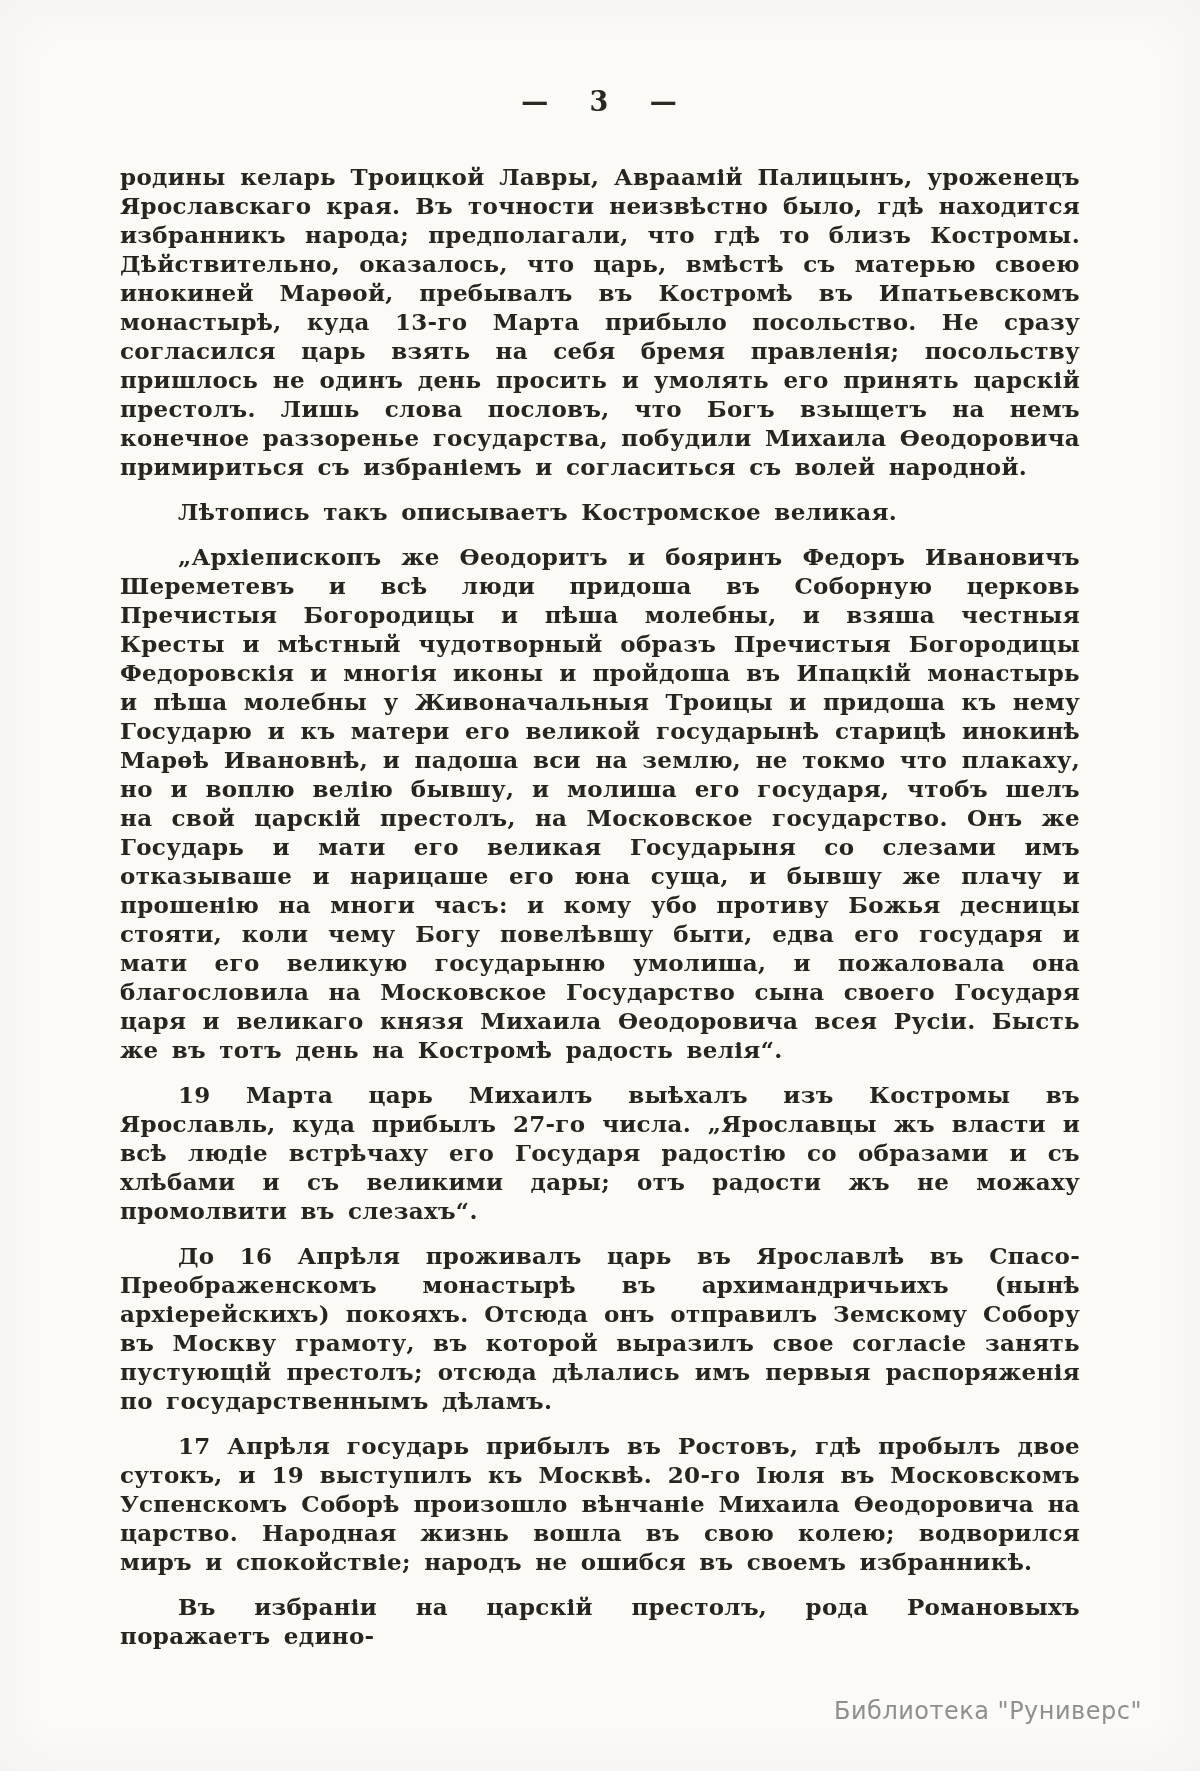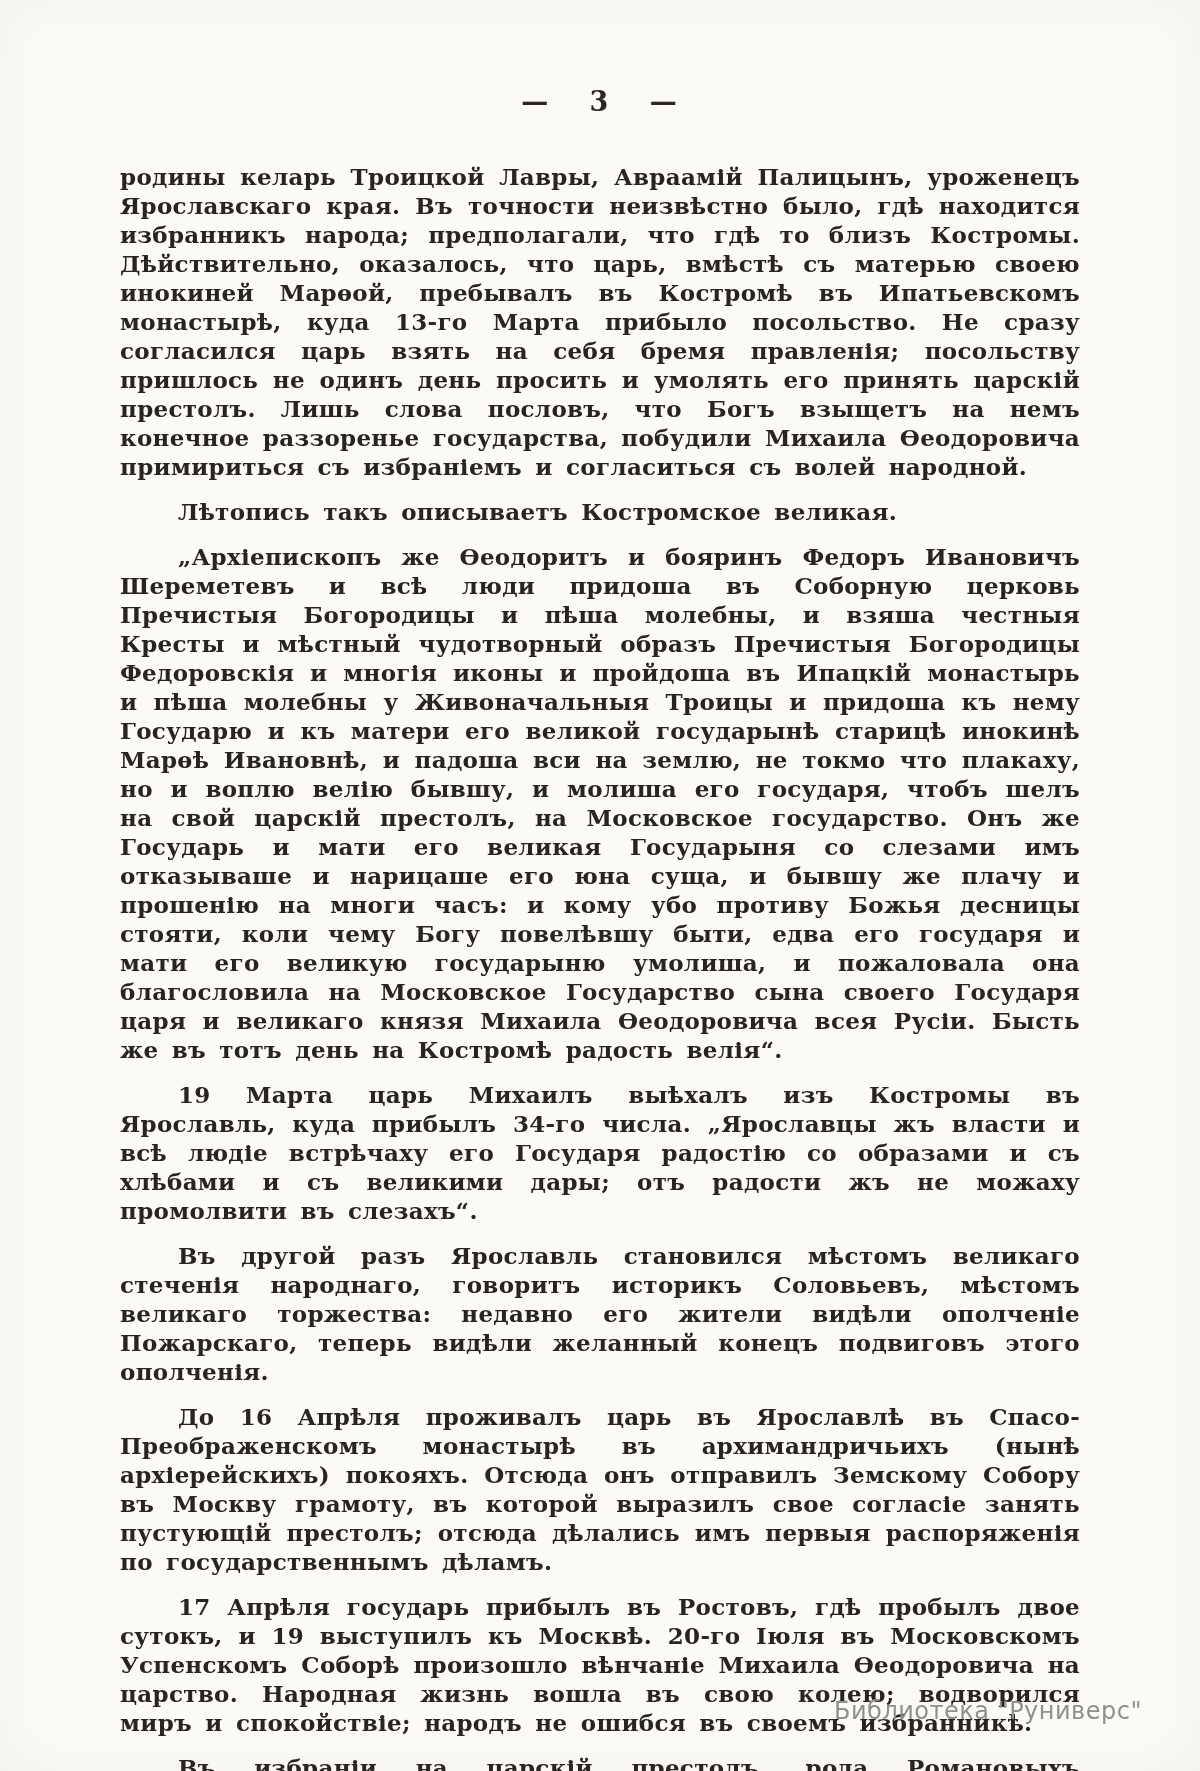--- a/index.html
+++ b/index.html
@@ -65,22 +65,21 @@
 <body>
 
 <div class="page">
 
   <div class="page-number">— 3 —</div>
 
   <div class="content">
     <p class="no-indent">родины келарь Троицкой Лавры, Авраамій Палицынъ, уроженецъ Ярославскаго края. Въ точности неизвѣстно было, гдѣ находится избранникъ народа; предполагали, что гдѣ то близъ Костромы. Дѣйствительно, оказалось, что царь, вмѣстѣ съ матерью своею инокиней Марѳой, пребывалъ въ Костромѣ въ Ипатьевскомъ монастырѣ, куда 13-го Марта прибыло посольство. Не сразу согласился царь взять на себя бремя правленія; посольству пришлось не одинъ день просить и умолять его принять царскій престолъ. Лишь слова пословъ, что Богъ взыщетъ на немъ конечное раззоренье государства, побудили Михаила Ѳеодоровича примириться съ избраніемъ и согласиться съ волей народной.</p>
     <p>Лѣтопись такъ описываетъ Костромское великая.</p>
     <p>„Архіепископъ же Ѳеодоритъ и бояринъ Федоръ Ивановичъ Шереметевъ и всѣ люди придоша въ Соборную церковь Пречистыя Богородицы и пѣша молебны, и взяша честныя Кресты и мѣстный чудотворный образъ Пречистыя Богородицы Федоровскія и многія иконы и пройдоша въ Ипацкій монастырь и пѣша молебны у Живоначальныя Троицы и придоша къ нему Государю и къ матери его великой государынѣ старицѣ инокинѣ Марѳѣ Ивановнѣ, и падоша вси на землю, не токмо что плакаху, но и воплю велію бывшу, и молиша его государя, чтобъ шелъ на свой царскій престолъ, на Московское государство. Онъ же Государь и мати его великая Государыня со слезами имъ отказываше и нарицаше его юна суща, и бывшу же плачу и прошенію на многи часъ: и кому убо противу Божья десницы стояти, коли чему Богу повелѣвшу быти, едва его государя и мати его великую государыню умолиша, и пожаловала она благословила на Московское Государство сына своего Государя царя и великаго князя Михаила Ѳеодоровича всея Русіи. Бысть же въ тотъ день на Костромѣ радость велія“.</p>
-    <p>19 Марта царь Михаилъ выѣхалъ изъ Костромы въ Ярославль, куда прибылъ 34-го числа. „Ярославцы жъ власти и всѣ людіе встрѣчаху его Государя радостію со образами и съ хлѣбами и съ великими дары; отъ радости жъ не можаху промолвити въ слезахъ“.</p>
-    <p>Въ другой разъ Ярославль становился мѣстомъ великаго стеченія народнаго, говоритъ историкъ Соловьевъ, мѣстомъ великаго торжества: недавно его жители видѣли ополченіе Пожарскаго, теперь видѣли желанный конецъ подвиговъ этого ополченія.</p>
+    <p>19 Марта царь Михаилъ выѣхалъ изъ Костромы въ Ярославль, куда прибылъ 27-го числа. „Ярославцы жъ власти и всѣ людіе встрѣчаху его Государя радостію со образами и съ хлѣбами и съ великими дары; отъ радости жъ не можаху промолвити въ слезахъ“.</p>
     <p>До 16 Апрѣля проживалъ царь въ Ярославлѣ въ Спасо-Преображенскомъ монастырѣ въ архимандричьихъ (нынѣ архіерейскихъ) покояхъ. Отсюда онъ отправилъ Земскому Собору въ Москву грамоту, въ которой выразилъ свое согласіе занять пустующій престолъ; отсюда дѣлались имъ первыя распоряженія по государственнымъ дѣламъ.</p>
     <p>17 Апрѣля государь прибылъ въ Ростовъ, гдѣ пробылъ двое сутокъ, и 19 выступилъ къ Москвѣ. 20-го Іюля въ Московскомъ Успенскомъ Соборѣ произошло вѣнчаніе Михаила Ѳеодоровича на царство. Народная жизнь вошла въ свою колею; водворился миръ и спокойствіе; народъ не ошибся въ своемъ избранникѣ.</p>
     <p>Въ избраніи на царскій престолъ, рода Романовыхъ поражаетъ едино-</p>
   </div>
 
   <div class="watermark">Библиотека "Руниверс"</div>
 
 </div>
 
 </body></html>

